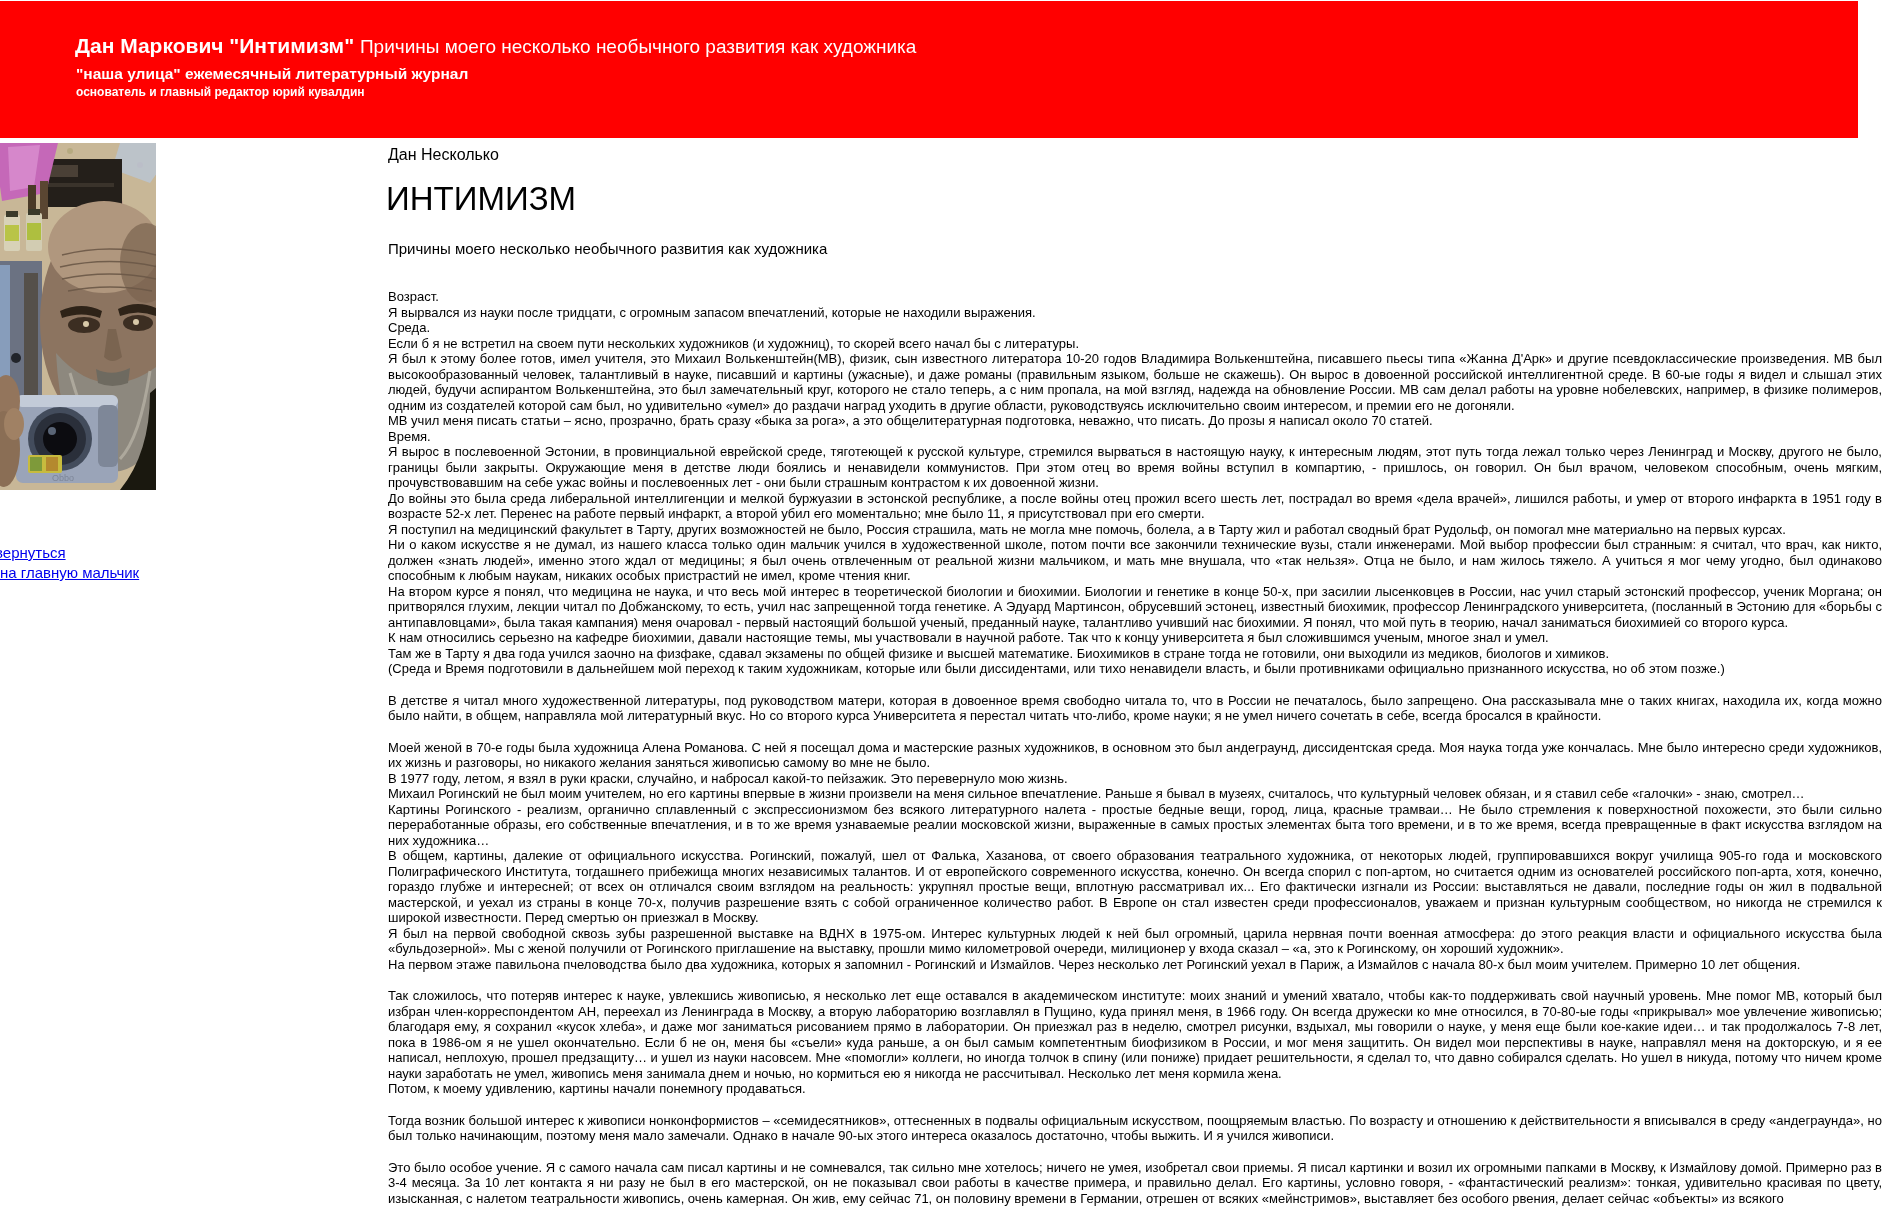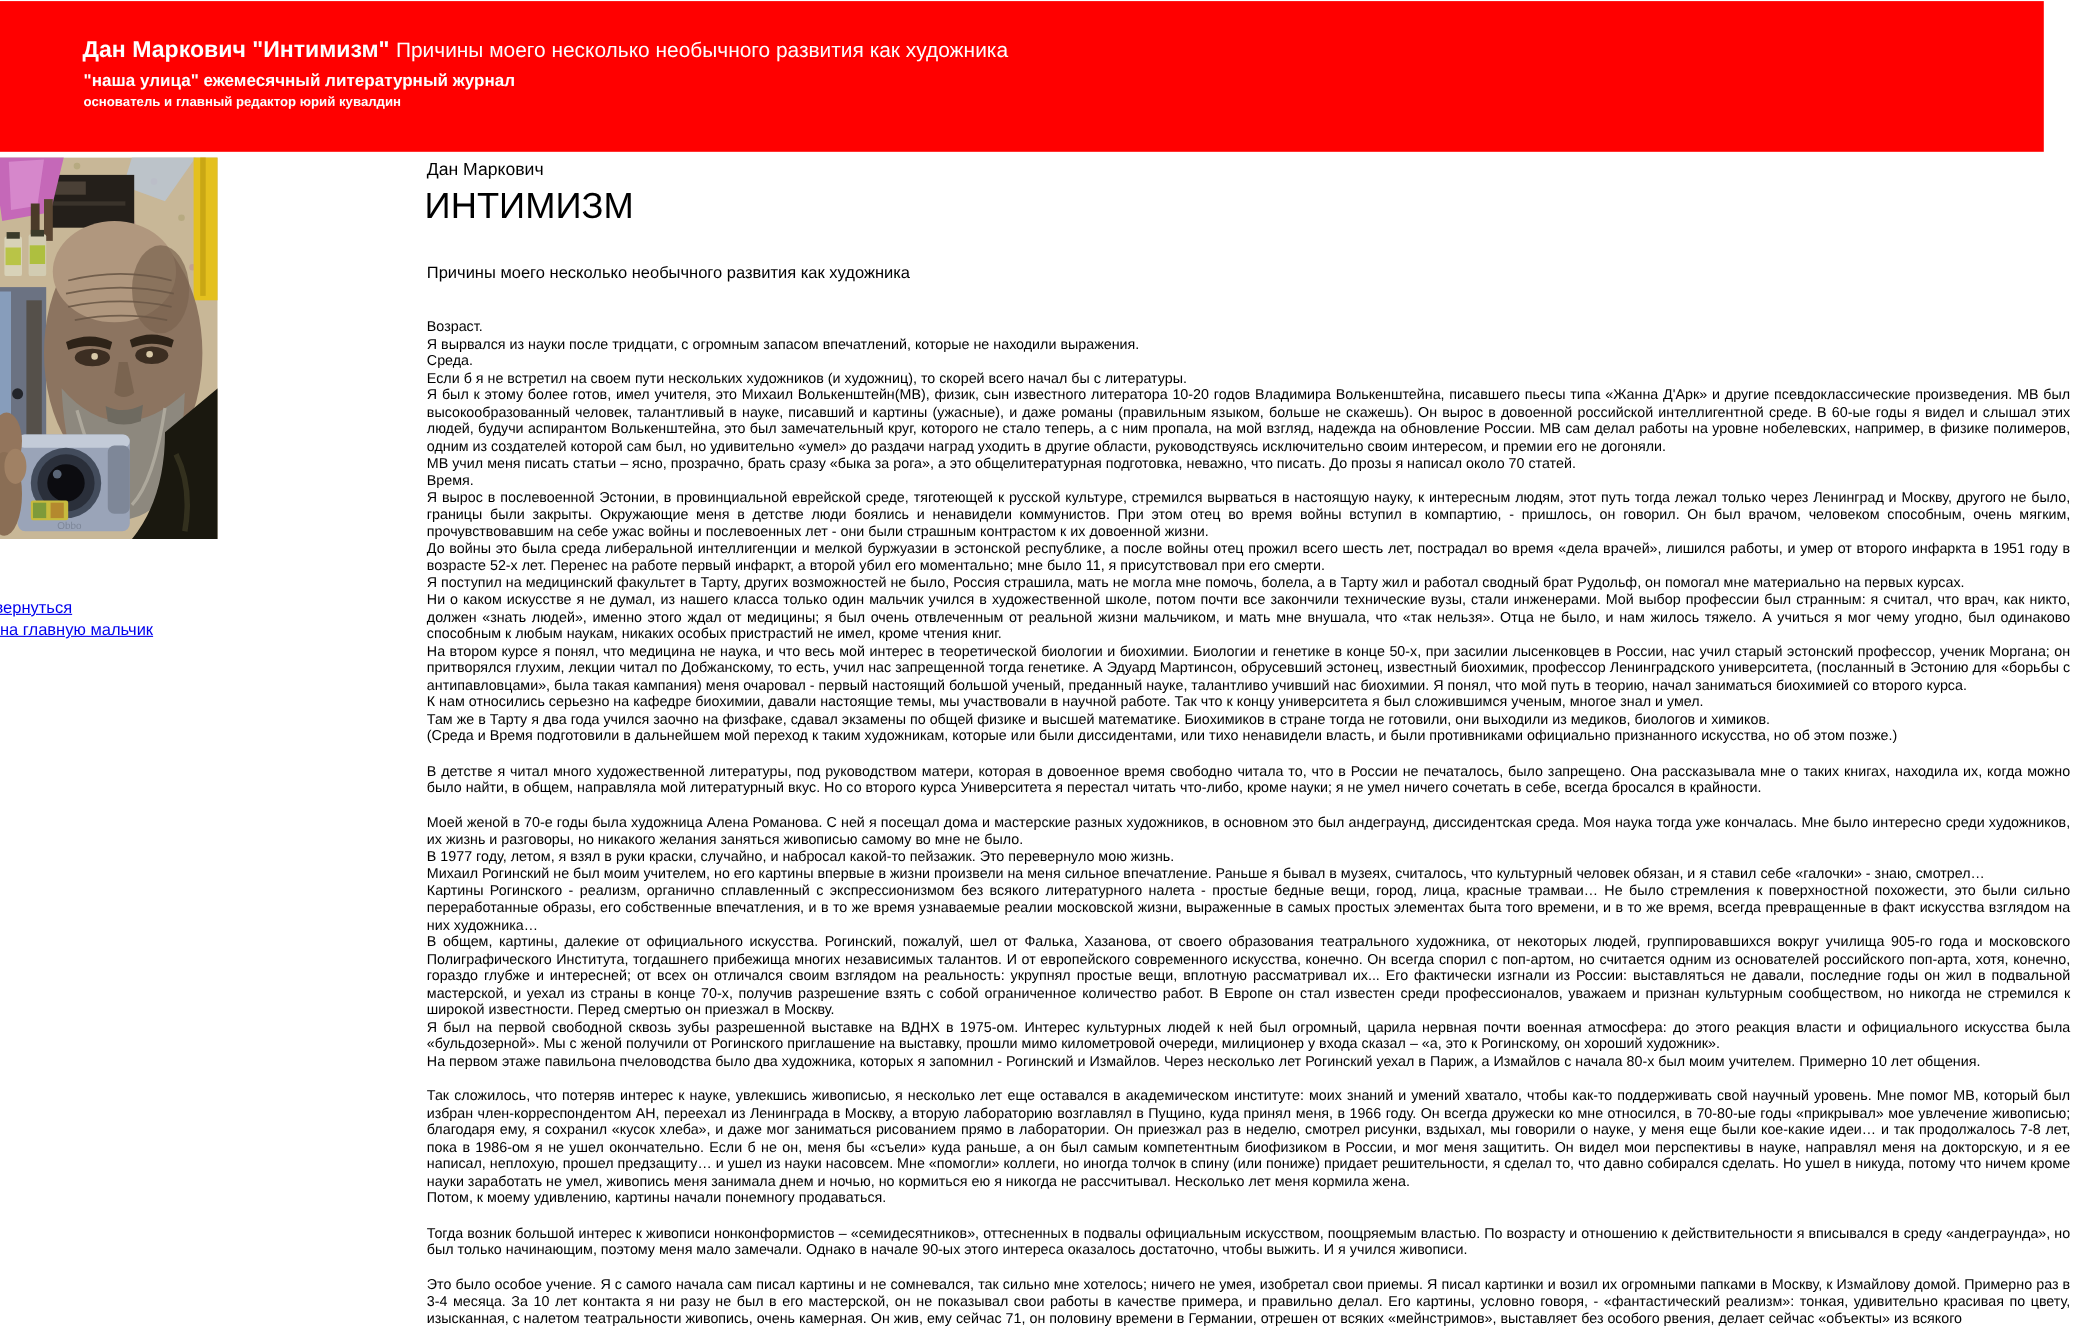--- a/index.html
+++ b/index.html
@@ -13,29 +13,29 @@
     background:#ff0000; color:#ffffff;
   }
   .banner-line1 {
     position:absolute; left:75px; top:33px; font-size:21px; font-weight:bold; white-space:nowrap;
   }
   .banner-line1 .rest { font-size:19px; font-weight:normal; }
   .banner-line2 { position:absolute; left:76px; top:64px; font-size:15.5px; font-weight:bold; white-space:nowrap; }
   .banner-line3 { position:absolute; left:76px; top:84px; font-size:12px; font-weight:bold; white-space:nowrap; }
 
   
-  .photo { position:absolute; left:0; top:143px; width:198px; height:347px; overflow:hidden; }
+  .photo { position:absolute; left:0; top:143px; width:156px; height:347px; overflow:hidden; }
   .photo svg { display:block; }
   .nav-link { color:#0000ee; text-decoration:underline; font-size:15px; white-space:nowrap; }
   .link-back { position:absolute; left:-5px; top:544px; }
   .link-home { position:absolute; left:0px;  top:564px; }
 
   
   .author   { position:absolute; left:388px; top:146px; font-size:16px; }
-  .big-title{ position:absolute; left:386px; top:168px; font-size:33px; font-weight:normal; }
+  .big-title{ position:absolute; left:386px; top:180px; font-size:33px; font-weight:normal; }
   .subtitle { position:absolute; left:388px; top:240px; font-size:15px; }
   .body-text{
     position:absolute; left:388px; top:289px; width:1494px;
     font-size:13px; line-height:15.5px; text-align:justify;
   }
   .para { white-space:pre-line; }
   .para + .para { margin-top:16px; }
 </style>
 </head>
 <body>
@@ -132,21 +132,21 @@
 
     <ellipse cx="6" cy="258" rx="14" ry="26" fill="#93755c"></ellipse>
     <ellipse cx="4" cy="306" rx="16" ry="38" fill="#8a6e55"></ellipse>
     <ellipse cx="14" cy="281" rx="10" ry="16" fill="#a08164"></ellipse>
   </svg>
 </div>
 
 <a href="#" class="nav-link link-back">вернуться</a>
 <a href="#" class="nav-link link-home">на главную мальчик</a>
 
-<div class="author">Дан Маркович</div>
+<div class="author">Дан Несколько</div>
 <div class="big-title">ИНТИМИЗМ</div>
 <div class="subtitle">Причины моего несколько необычного развития как художника</div>
 
 <div class="body-text">
   <div class="para">Возраст.
 Я вырвался из науки после тридцати, с огромным запасом впечатлений, которые не находили выражения.
 Среда.
 Если б я не встретил на своем пути нескольких художников (и художниц), то скорей всего начал бы с литературы.
 Я был к этому более готов, имел учителя, это Михаил Волькенштейн(МВ), физик, сын известного литератора 10-20 годов Владимира Волькенштейна, писавшего пьесы типа «Жанна Д'Арк» и другие псевдоклассические произведения. МВ был высокообразованный человек, талантливый в науке, писавший и картины (ужасные), и даже романы (правильным языком, больше не скажешь). Он вырос в довоенной российской интеллигентной среде. В 60-ые годы я видел и слышал этих людей, будучи аспирантом Волькенштейна, это был замечательный круг, которого не стало теперь, а с ним пропала, на мой взгляд, надежда на обновление России. МВ сам делал работы на уровне нобелевских, например, в физике полимеров, одним из создателей которой сам был, но удивительно «умел» до раздачи наград уходить в другие области, руководствуясь исключительно своим интересом, и премии его не догоняли.
 МВ учил меня писать статьи – ясно, прозрачно, брать сразу «быка за рога», а это общелитературная подготовка, неважно, что писать. До прозы я написал около 70 статей.

